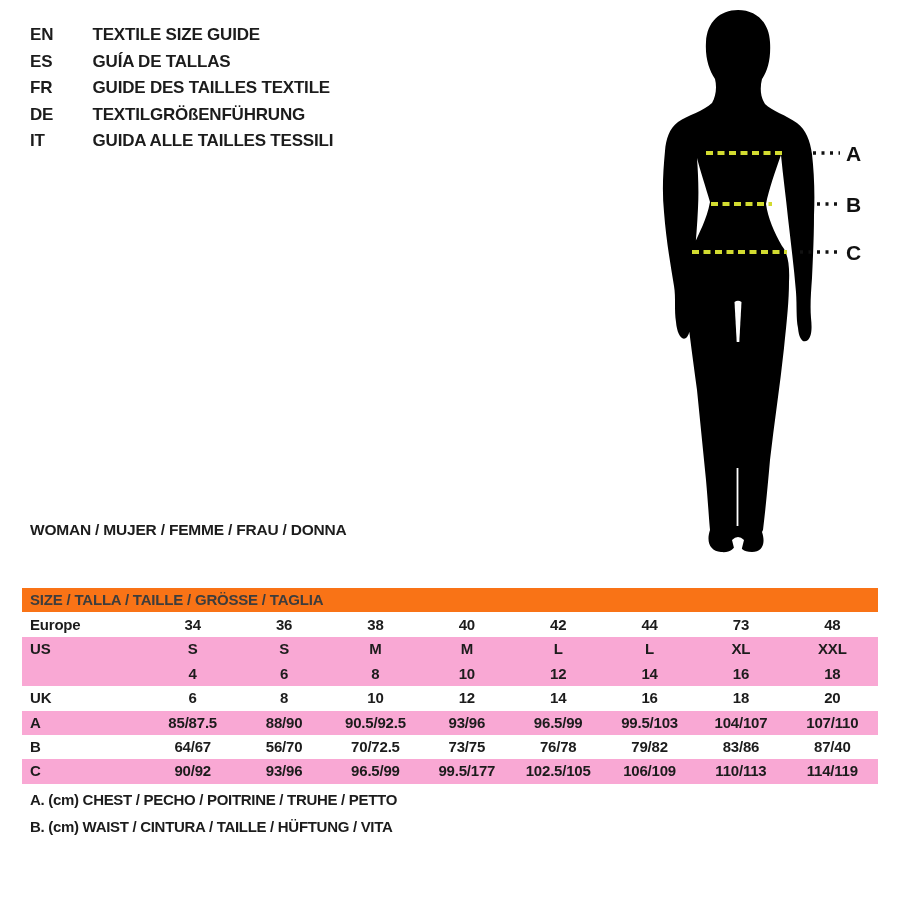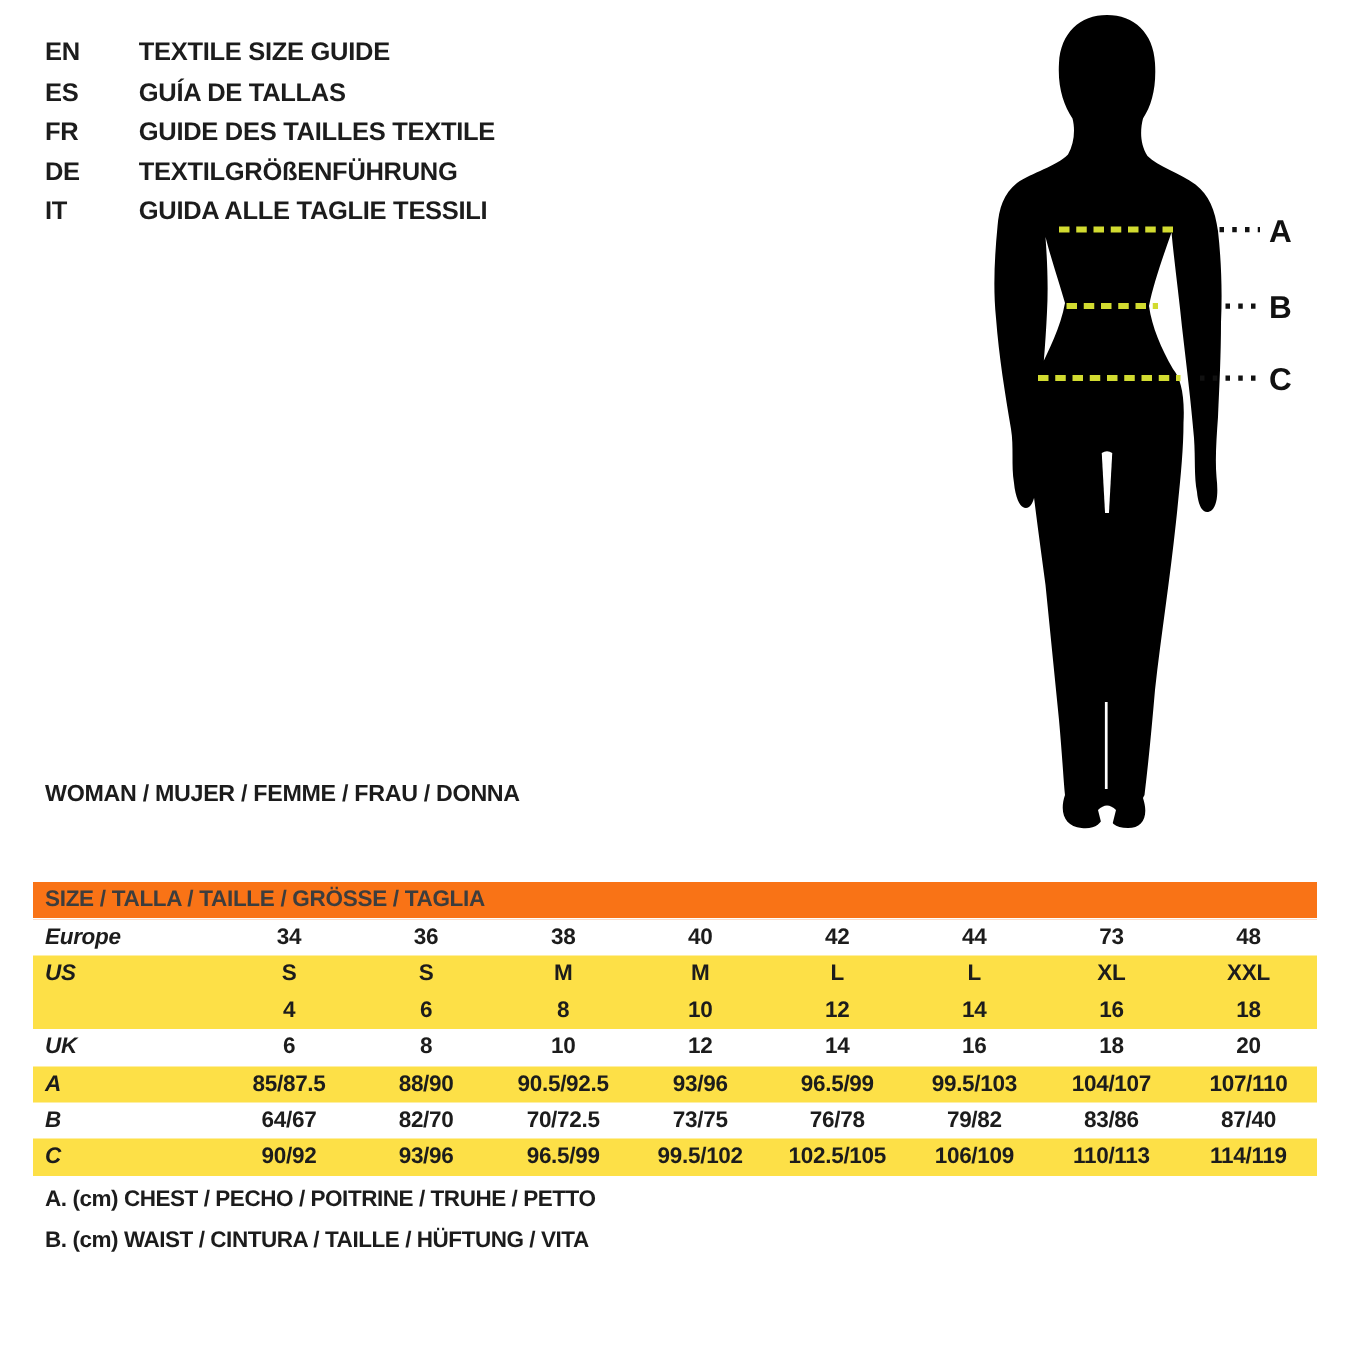--- a/index.html
+++ b/index.html
@@ -18,22 +18,22 @@
   .figure-svg { position:absolute; left:0; top:0; pointer-events:none; }
   .marker-label { font-family:"Liberation Sans", sans-serif; font-weight:bold; font-size:21px; }
 
   
   .section-title { position:absolute; left:30px; top:521px; font-size:15.5px; letter-spacing:-0.2px; }
 
   
   .size-table { position:absolute; left:22px; top:588px; width:856px; font-size:15px; letter-spacing:-0.2px; }
   .size-table-header { background:#f97316; height:24px; line-height:24px; padding-left:8px; color:#3d3d3d; border-bottom:1px solid #ffffff; }
   .t-row { display:grid; grid-template-columns:125px repeat(8, 1fr); height:24.4px; line-height:24.4px; }
-  .t-row.shaded { background:#fde047; }
-  .t-label { padding-left:8px; text-align:left;font-style:italic; }
+  .t-row.shaded { background:#f9a8d4; }
+  .t-label { padding-left:8px; text-align:left; }
   .t-cell  { text-align:center; }
 
   
   .legend { position:absolute; left:30px; top:786px; }
   .legend-line { height:27px; line-height:27px; font-size:15px; letter-spacing:-0.3px; white-space:nowrap; }
 </style>
 </head>
 <body>
 
 <div class="page">
@@ -50,21 +50,21 @@
     <div class="lang-row">
       <span class="lang-code">FR</span>
       <span class="lang-label">GUIDE DES TAILLES TEXTILE</span>
     </div>
     <div class="lang-row">
       <span class="lang-code">DE</span>
       <span class="lang-label">TEXTILGRÖßENFÜHRUNG</span>
     </div>
     <div class="lang-row">
       <span class="lang-code">IT</span>
-      <span class="lang-label">GUIDA ALLE TAGLIE TESSILI</span>
+      <span class="lang-label">GUIDA ALLE TAILLES TESSILI</span>
     </div>
   </div>
 
   <svg class="figure-svg" width="900" height="900" viewBox="0 0 900 900">
 
     <path d="M 738 10
              C 720 10 707 22 706 42
              C 705 58 709 70 715 79
              C 717 87 716 96 712 103
              C 704 111 688 115 678 122
@@ -187,35 +187,35 @@
       <span class="t-cell">93/96</span>
       <span class="t-cell">96.5/99</span>
       <span class="t-cell">99.5/103</span>
       <span class="t-cell">104/107</span>
       <span class="t-cell">107/110</span>
     </div>
 
     <div class="t-row">
       <span class="t-label">B</span>
       <span class="t-cell">64/67</span>
-      <span class="t-cell">82/70</span>
+      <span class="t-cell">56/70</span>
       <span class="t-cell">70/72.5</span>
       <span class="t-cell">73/75</span>
       <span class="t-cell">76/78</span>
       <span class="t-cell">79/82</span>
       <span class="t-cell">83/86</span>
       <span class="t-cell">87/40</span>
     </div>
 
     <div class="t-row shaded">
       <span class="t-label">C</span>
       <span class="t-cell">90/92</span>
       <span class="t-cell">93/96</span>
       <span class="t-cell">96.5/99</span>
-      <span class="t-cell">99.5/102</span>
+      <span class="t-cell">99.5/177</span>
       <span class="t-cell">102.5/105</span>
       <span class="t-cell">106/109</span>
       <span class="t-cell">110/113</span>
       <span class="t-cell">114/119</span>
     </div>
   </div>
 
   <div class="legend">
     <div class="legend-line">A. (cm) CHEST / PECHO / POITRINE / TRUHE / PETTO</div>
     <div class="legend-line">B. (cm) WAIST / CINTURA / TAILLE / HÜFTUNG / VITA</div>

